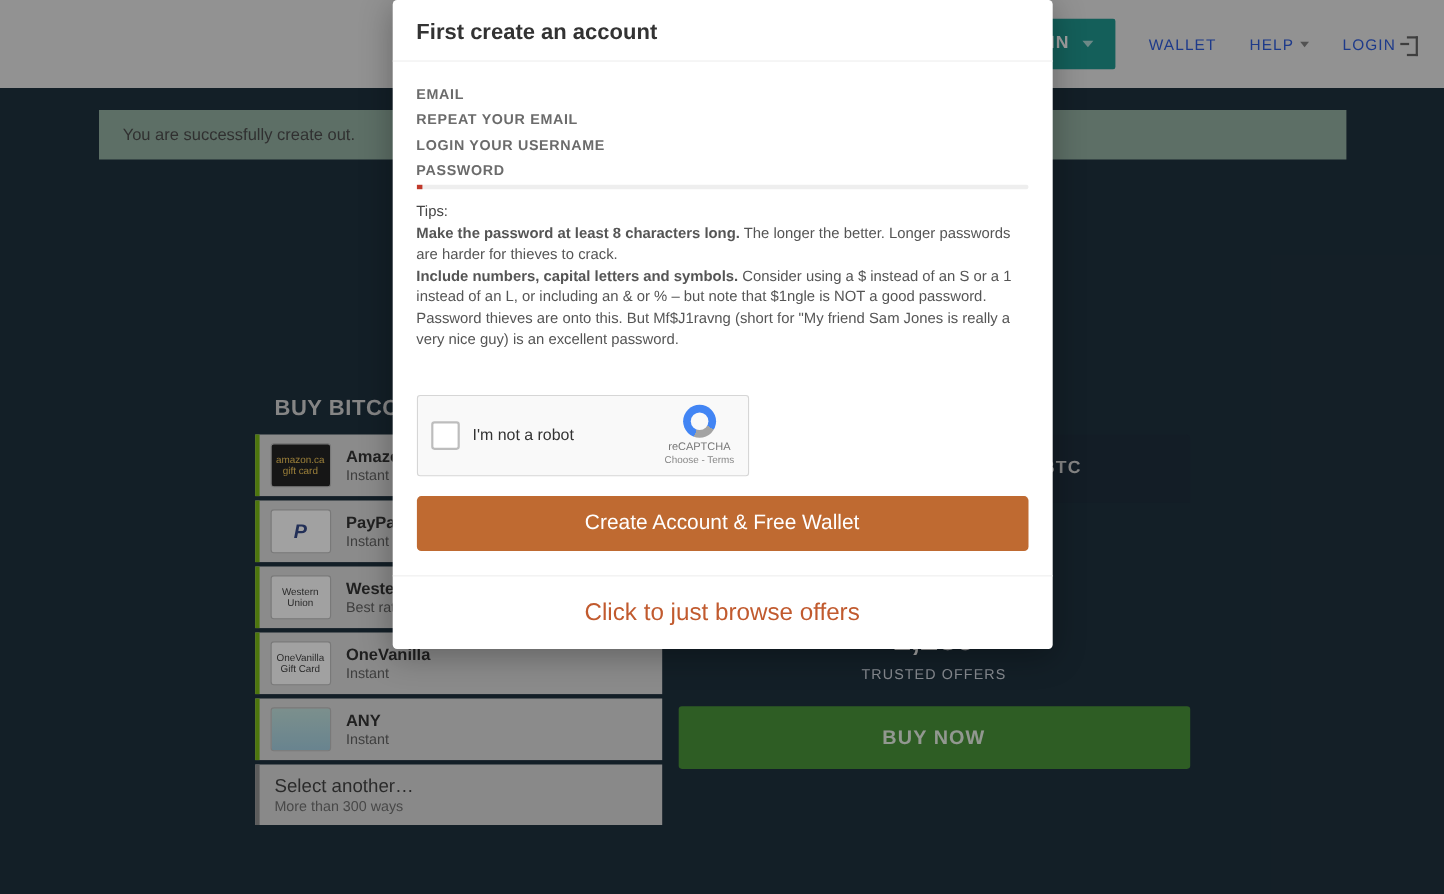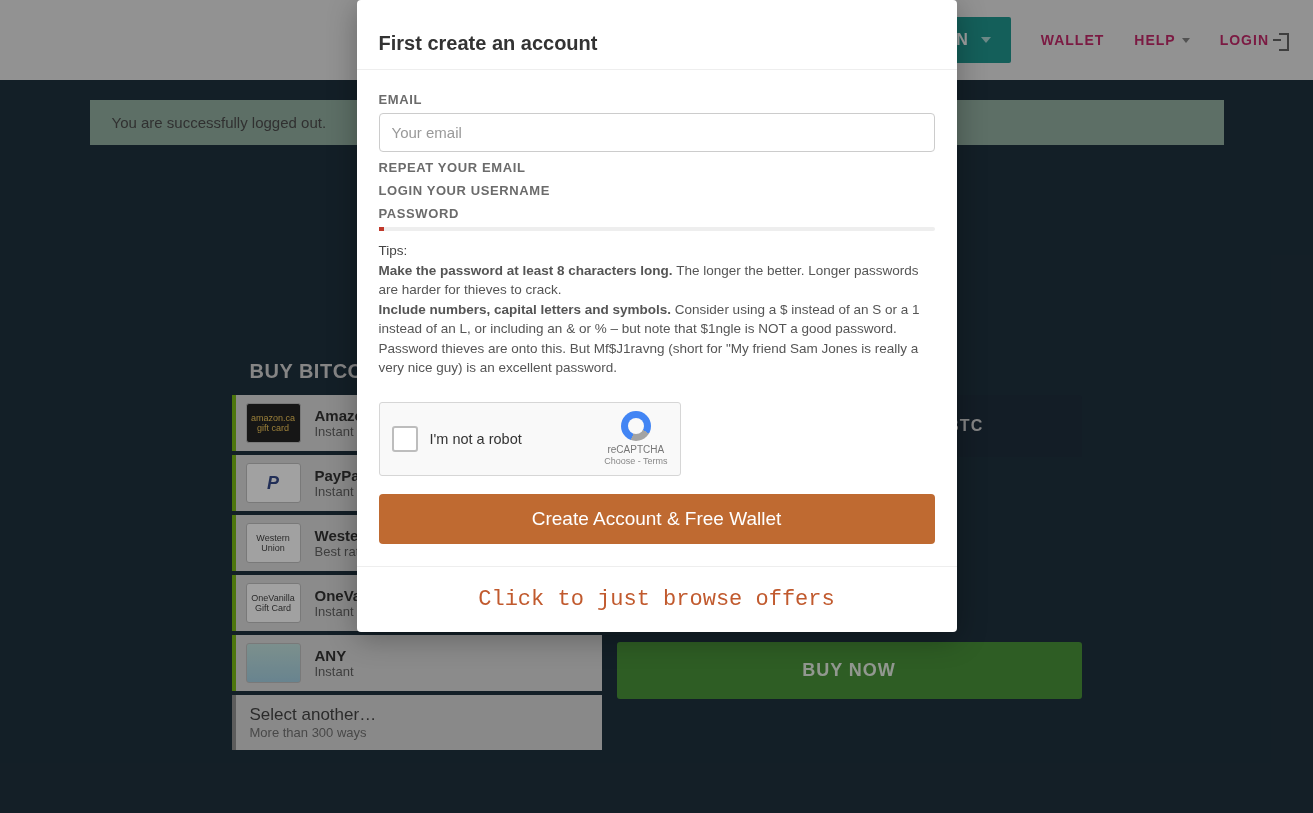--- a/index.html
+++ b/index.html
@@ -1,21 +1,21 @@
 <!DOCTYPE html>
 <html><head>
 <meta charset="utf-8">
 <style>
 * { box-sizing: border-box; margin: 0; padding: 0; }
 body { font-family: "Helvetica Neue", Arial, sans-serif; background: #0c1f2e; color: #333; overflow-x: hidden; width: 1313px; height: 813px; position: relative; }
 
 .topbar { height: 80px; background: #e5e5e5; display: flex; align-items: center; justify-content: flex-end; padding: 0 24px; gap: 30px; position: relative; }
 .topbar .buy-btn { background: #0d8d86; color: #fff; font-weight: 700; letter-spacing: 1px; padding: 14px 20px; border-radius: 2px; display: flex; align-items: center; gap: 8px; cursor: pointer; }
 .topbar .buy-btn .tri-down { width:0;height:0;border-left:5px solid transparent;border-right:5px solid transparent;border-top:6px solid #a6d6d3; margin-left:4px;}
-.topbar .nav-link { color: #be185d; font-weight: 700; font-size:14px; letter-spacing:1px; cursor:pointer; display:flex; align-items:center; gap:6px;}
+.topbar .nav-link { color: #1d4ed8; font-weight: 400; font-size:14px; letter-spacing:1px; cursor:pointer; display:flex; align-items:center; gap:6px;}
 .topbar .nav-link .tri-down-sm { width:0;height:0;border-left:4px solid transparent;border-right:4px solid transparent;border-top:5px solid #777;}
 .topbar .login-icon { width:14px;height:14px; display:inline-block; position:relative;}
 .topbar .login-icon::before { content:""; position:absolute; right:0; top:0; width:8px;height:14px; border:2px solid #555; border-left:none;}
 .topbar .login-icon::after { content:""; position:absolute; left:-2px; top:6px; width:8px;height:2px; background:#555;}
 
 .alert-success { position:absolute; top:100px; left:50%; transform:translateX(-50%); width:1134px; background:#8aa99a; color:#3d3d3d; padding:14px 22px; font-size:15px; }
 
 .content { position:absolute; top:360px; left:50%; transform:translateX(-50%); width:850px; color:#fff; }
 .section-title { color:#cfcfcf; font-size:20px; font-weight:700; margin:0 0 12px 18px; letter-spacing:.5px;}
 
@@ -39,42 +39,42 @@
 .currency-tabs .tri-down-b { display:inline-block; width:0;height:0;border-left:5px solid transparent;border-right:5px solid transparent;border-top:6px solid #6e94c0; margin-left:8px; vertical-align:middle;}
 
 .promo-text { color:#cfd6df; font-size:16px; line-height:1.5; margin-top:36px; text-align:center; }
 .stat-num { font-weight:700; font-size:30px; color:#fff; text-align:center; margin-top:24px;}
 .stat-label { text-align:center; color:#cfd6df; font-size:13px; letter-spacing:1px; margin-top:6px;}
 .buy-now { background:#3a8a28; color:#e5efe2; font-weight:700; letter-spacing:1px; font-size:18px; text-align:center; padding:18px 0; margin-top:22px; border-radius:3px; cursor:pointer;}
 
 .overlay { position:absolute; inset:0; background:rgba(30,30,30,.42); }
 
 .modal { position:absolute; top:0; left:50%; transform:translateX(-50%); width:600px; background:#fff; border-radius:4px; box-shadow:0 6px 30px rgba(0,0,0,.3); }
-.modal-header { padding:32px 22px 14px; border-bottom:1px solid #eee; font-size:20px; font-weight:600; color:#333;}
+.modal-header { padding:18px 22px 14px; border-bottom:1px solid #eee; font-size:20px; font-weight:600; color:#333;}
 .modal-body { padding:14px 22px 22px; }
 .form-label { font-size:13px; font-weight:700; color:#6b6b6b; letter-spacing:.6px; margin:8px 0 6px; }
 .form-input { width:100%; border:1px solid #ccc; border-radius:4px; padding:10px 12px; font-size:15px; color:#333; outline:none;}
 .form-input::placeholder { color:#999;}
 .password-wrap { position:relative; }
 .strength-bar { height:4px; background:#eee; border-radius:2px; margin-top:0;}
 .strength-bar .fill { width:1%; height:100%; background:#c0392b;}
 .tips { font-size:13.5px; color:#555; line-height:1.45; margin-top:10px;}
 .tips .label-tips { color:#444;}
 
-.recaptcha { width:302px; height:74px; border:1px solid #d6d6d6; border-radius:3px; background:#f9f9f9; margin-top:24px; display:flex; align-items:center; padding:0 12px; gap:12px; position:relative;}
+.recaptcha { width:302px; height:74px; border:1px solid #d6d6d6; border-radius:3px; background:#f9f9f9; margin-top:40px; display:flex; align-items:center; padding:0 12px; gap:12px; position:relative;}
 .recaptcha .chk { width:26px; height:26px; border:2px solid #bdbdbd; border-radius:3px; background:#fff; cursor:pointer;}
 .recaptcha .txt { font-size:14.5px; color:#333;}
 .recaptcha .logo-side { margin-left:auto; text-align:center; font-size:10px; color:#777; line-height:1.3;}
 .recaptcha .rc-swirl { width:30px; height:30px; margin:0 auto 2px; border-radius:50%; background: conic-gradient(#4285f4 0 120deg, #a3a3a3 120deg 200deg, #4285f4 200deg 360deg); position:relative;}
 .recaptcha .rc-swirl::after { content:""; position:absolute; inset:7px; background:#f9f9f9; border-radius:50%;}
 .recaptcha .pt { font-size:9px; color:#888;}
 
 .create-btn { width:100%; background:#bf6a31; color:#fff; font-size:19px; padding:14px 0; text-align:center; border-radius:4px; margin-top:18px; cursor:pointer;}
 .modal-footer { border-top:1px solid #eee; padding:20px; text-align:center;}
-.modal-footer .browse-link { color:#c15a2e; font-size:22px; cursor:pointer;font-family:Liberation Mono, monospace;}
+.modal-footer .browse-link { color:#c15a2e; font-size:22px; cursor:pointer;}
 
 .clearfix::after { content:""; display:table; clear:both;}
 </style>
 </head>
 <body>
 
 <div class="topbar">
   <div class="buy-btn">
     <span>BUY BITCOIN</span>
     <span class="tri-down"></span>
@@ -83,21 +83,21 @@
   <div class="nav-link">
     <span>HELP</span>
     <span class="tri-down-sm"></span>
   </div>
   <div class="nav-link">
     <span>LOGIN</span>
     <span class="login-icon"></span>
   </div>
 </div>
 
-<div class="alert-success">You are successfully logged out.</div>
+<div class="alert-success">You are successfully create out.</div>
 
 <div class="content clearfix">
   <div class="section-title">BUY BITCOIN</div>
 
   <div class="offers-col">
     <div class="offer-row">
       <div class="offer-icon dark">amazon.ca gift card</div>
       <div class="offer-text">
         <div class="name">Amazon</div>
         <div class="sub">Instant</div>
@@ -155,21 +155,20 @@
   </div>
 </div>
 
 <div class="overlay"></div>
 
 <div class="modal">
   <div class="modal-header">First create an account</div>
   <div class="modal-body">
 
     <div class="form-label">EMAIL</div>
-    <input class="form-input" type="email" placeholder="Your email" style="">
 
     <div class="form-label">REPEAT YOUR EMAIL</div>
 
     <div class="form-label">LOGIN YOUR USERNAME</div>
 
     <div class="form-label">PASSWORD</div>
     <div class="strength-bar">
         <div class="fill"></div>
       </div>
 

